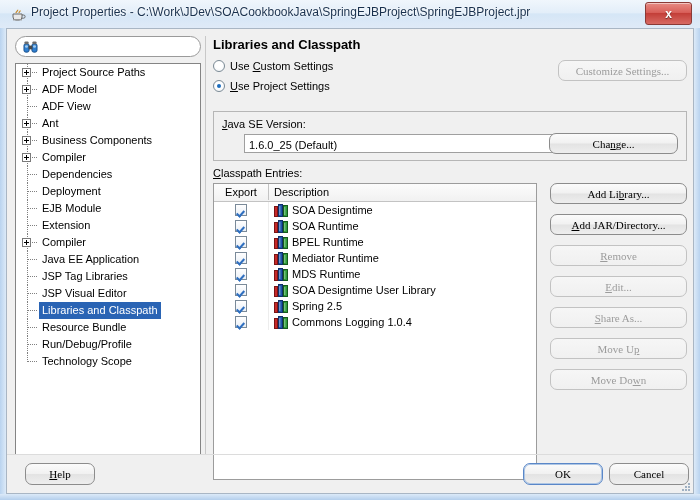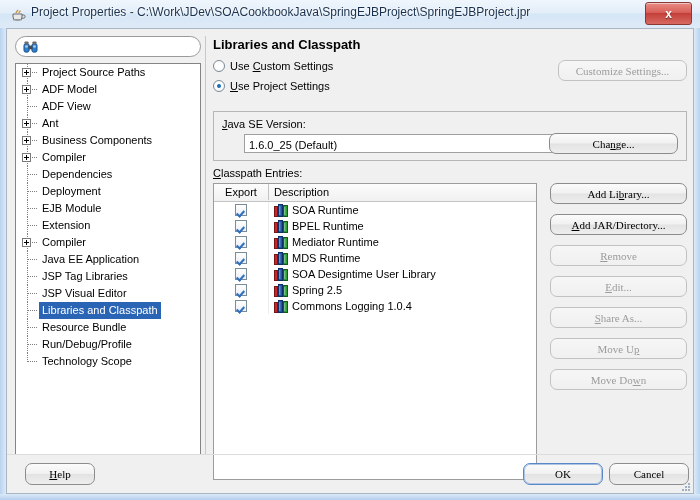--- a/index.html
+++ b/index.html
@@ -430,20 +430,35 @@
       </div>
 
       <div id="classpath-label"><span class="mn">C</span><span>lasspath Entries:</span></div>
 
       <div id="list-box">
         <div id="list-header">
           <div id="hdr-export">Export</div>
           <div id="hdr-desc">Description</div>
         </div>
         <div id="list-rows">
+            <div class="list-row">
+              <div class="cell-export">
+                <div class="chk checked"></div>
+              </div>
+              <div class="cell-desc">
+                <svg class="books-icon" viewBox="0 0 14 13">
+                  <rect x="0.5" y="2.5" width="3" height="10" fill="#c62828" stroke="#7a1414" stroke-width="1"></rect>
+                  <rect x="4.5" y="0.5" width="4" height="12" fill="#1e56a8" stroke="#10306a" stroke-width="1"></rect>
+                  <rect x="9.5" y="1.5" width="4" height="11" fill="#2e9b3a" stroke="#165a1d" stroke-width="1"></rect>
+                  <rect x="5.3" y="2" width="1" height="9" fill="#d6e6ff" opacity=".6"></rect>
+                  <rect x="10.3" y="3" width="1" height="8" fill="#d9f5dd" opacity=".6"></rect>
+                </svg>
+                <span class="entry-label">SOA Designtime</span>
+              </div>
+            </div>
             <div class="list-row">
               <div class="cell-export">
                 <div class="chk checked"></div>
               </div>
               <div class="cell-desc">
                 <svg class="books-icon" viewBox="0 0 14 13">
                   <rect x="0.5" y="2.5" width="3" height="10" fill="#c62828" stroke="#7a1414" stroke-width="1"></rect>
                   <rect x="4.5" y="0.5" width="4" height="12" fill="#1e56a8" stroke="#10306a" stroke-width="1"></rect>
                   <rect x="9.5" y="1.5" width="4" height="11" fill="#2e9b3a" stroke="#165a1d" stroke-width="1"></rect>
                   <rect x="5.3" y="2" width="1" height="9" fill="#d6e6ff" opacity=".6"></rect>

